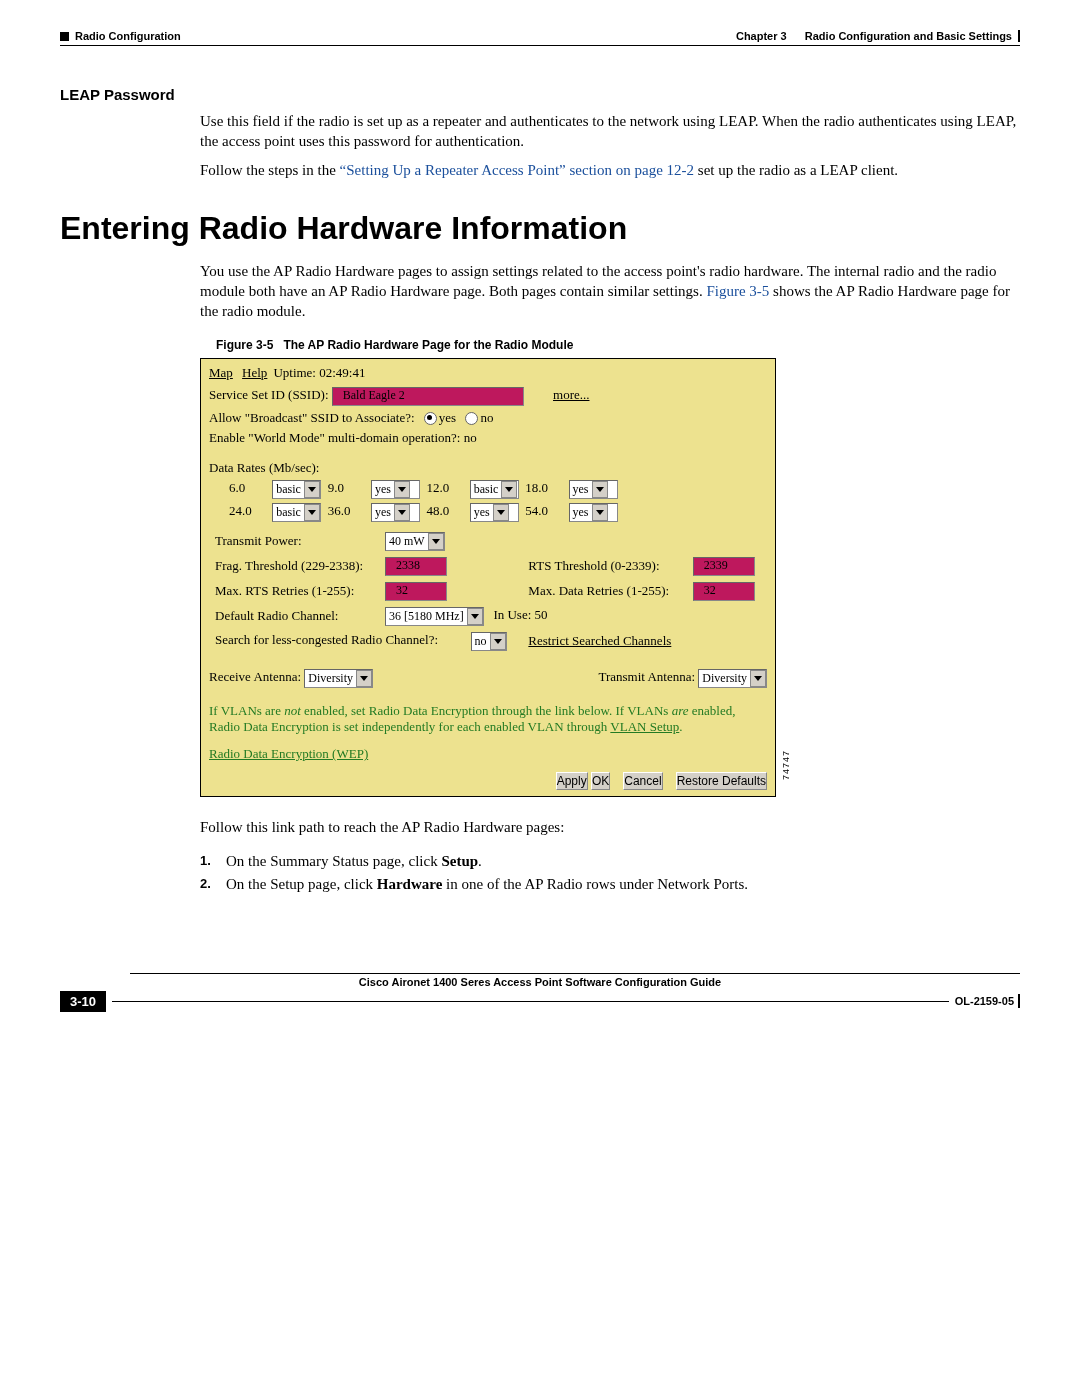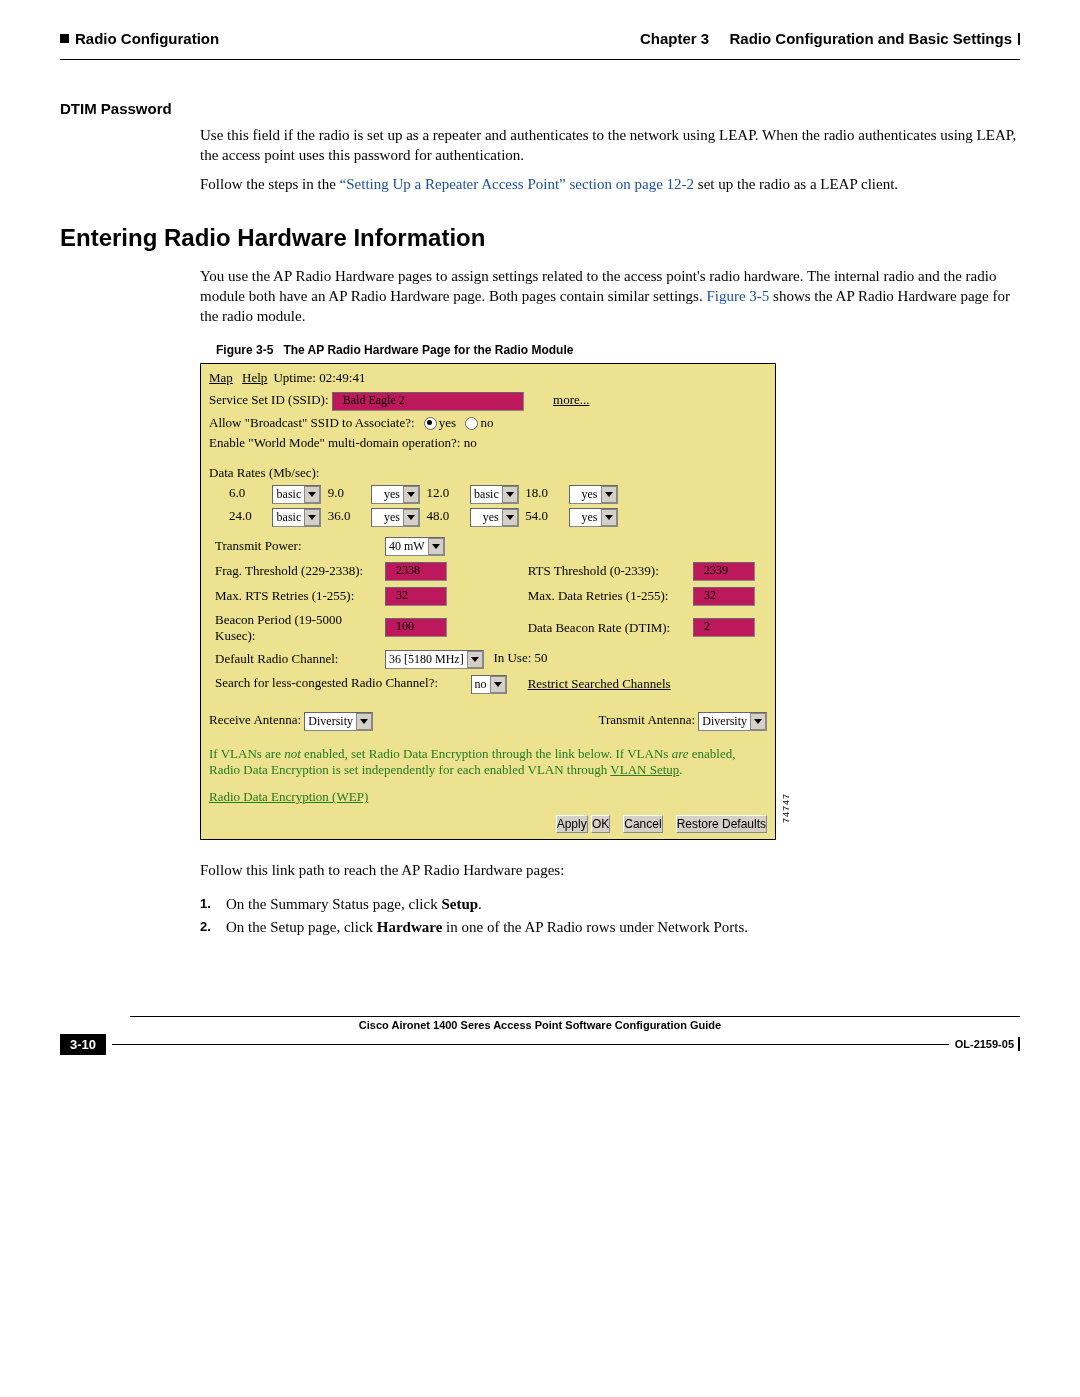--- a/index.html
+++ b/index.html
@@ -12,53 +12,53 @@
     width: 1080px;
   }
   .page {
     padding: 30px 60px 30px 60px;
     position: relative;
   }
   .running-header {
     display: flex;
     justify-content: space-between;
     font-family: Arial, sans-serif;
-    font-size: 15px;
+    font-size: 11px;
     font-weight: bold;
-    margin-bottom: 12px;
+    margin-bottom: 3px;
   }
   .rh-left { display: flex; align-items: center; gap: 6px; }
   .rh-right { display: flex; align-items: center; gap: 6px;}
   .header-square { width: 9px; height: 9px; background: #000; display: inline-block; }
   .header-bar { width: 2px; height: 12px; background: #000; display: inline-block; }
   .rule { border-top: 1px solid #000; margin: 0 0 40px 0; }
   .body-col { margin-left: 140px; margin-right: 0px; }
   .h3sans { font-family: Arial, sans-serif; font-size: 15px; font-weight: bold; margin: 25px 0 8px 0; }
   p { margin: 8px 0; line-height: 1.35; }
   .link { color: #1a4f9c; }
-  .h1sans { font-family: Arial, sans-serif; font-size: 24px; font-weight: bold; margin: 30px 0 14px 0; }
+  .h1sans { font-family: Arial, sans-serif; font-size: 32px; font-weight: bold; margin: 30px 0 14px 0; }
   .caption { font-family: Arial, sans-serif; font-size: 12px; font-weight: bold; margin: 16px 0 6px 16px; }
 
   
   .shot {
     background: #ede28f;
     border: 1px solid #000;
     padding: 6px 8px 6px 8px;
     font-family: 'Times New Roman', serif;
     font-size: 13px;
     color: #000;
     position: relative;
     width: 558px;
     margin: 0;
   }
   .shot .green { color: #237a23; }
   .menu-row { display: flex; align-items: center; margin-bottom: 6px; }
   .menu-links u { margin-right: 6px; }
   .field { display: inline-block; background: #be185d; border: 1px solid #888; border-top-color:#666; border-left-color:#666; height: 17px; font-family: Liberation Serif, serif; font-size: 12px; padding: 0 10px; vertical-align: middle; }
-  .sel { display: inline-flex; align-items: center; background: #fff; border: 1px solid #888; border-top-color:#666; border-left-color:#666; height: 17px; font-size: 12px; padding: 0 0 0 3px; vertical-align: middle; justify-content: flex-end; }
+  .sel { display: inline-flex; align-items: center; background: #fff; border: 1px solid #888; border-top-color:#666; border-left-color:#666; height: 17px; font-size: 12px; padding: 0 0 0 3px; vertical-align: middle; }
   .sel .arrow { display:inline-block; width:14px; height:15px; background: #d4d0c8; border:1px solid #888; margin-left:3px; position:relative; }
   .sel .arrow::after { content:''; position:absolute; left:3px; top:5px; border-left:4px solid transparent; border-right:4px solid transparent; border-top:5px solid #000; }
   .radio { display:inline-block; width:11px; height:11px; border:1px solid #666; border-radius:50%; background:#fff; vertical-align:middle; margin: 0 2px 0 6px; position:relative;}
   .radio.checked::after { content:''; position:absolute; left:2px; top:2px; width:5px; height:5px; background:#000; border-radius:50%; }
   .row { margin: 4px 0; }
   .btn { display:inline-block; background:#d4d0c8; border:1px solid #888; border-top-color:#fff; border-left-color:#fff; padding:1px 0; font-family: Arial, sans-serif; font-size:12px; cursor:default; }
   .btnrow { text-align: right; margin-top:10px; }
   .sidenum { position:absolute; right:-16px; bottom:16px; font-size:9px; writing-mode: vertical-rl; transform: rotate(180deg); font-family: Arial, sans-serif; letter-spacing:1px; }
 
   ol.steps { padding-left: 0; margin-left:0; list-style:none; }
@@ -88,21 +88,21 @@
     </div>
     <div class="rh-right">
       <span>Chapter 3</span>
       <span>&nbsp;&nbsp;</span>
       <span>Radio Configuration and Basic Settings</span>
       <span class="header-bar"></span>
     </div>
   </div>
   <div class="rule"></div>
 
-  <div class="h3sans">DTIM Password</div>
+  <div class="h3sans">LEAP Password</div>
   <div class="body-col">
     <p>Use this field if the radio is set up as a repeater and authenticates to the network using LEAP. When the radio authenticates using LEAP, the access point uses this password for authentication.</p>
     <p>
       <span>Follow the steps in the </span><span class="link">“Setting Up a Repeater Access Point” section on page 12-2</span><span> set up the radio as a LEAP client.</span>
     </p>
   </div>
 
   <div class="h1sans">Entering Radio Hardware Information</div>
   <div class="body-col">
     <p>
@@ -177,26 +177,20 @@
           <td><span>Frag. Threshold (229-2338):</span></td>
           <td><span class="field" style="width:40px">2338</span></td>
           <td><span>RTS Threshold (0-2339):</span></td>
           <td><span class="field" style="width:40px">2339</span></td>
         </tr>
         <tr>
           <td><span>Max. RTS Retries (1-255):</span></td>
           <td><span class="field" style="width:40px">32</span></td>
           <td><span>Max. Data Retries (1-255):</span></td>
           <td><span class="field" style="width:40px">32</span></td>
-        </tr>
-        <tr>
-          <td><span>Beacon Period (19-5000 Kusec):</span></td>
-          <td><span class="field" style="width:40px">100</span></td>
-          <td><span>Data Beacon Rate (DTIM):</span></td>
-          <td><span class="field" style="width:40px">2</span></td>
         </tr>
         <tr>
           <td><span>Default Radio Channel:</span></td>
           <td colspan="3">
             <span class="sel">
                   <span>36  [5180 MHz]</span>
                   <span class="arrow"></span>
                 </span>
             &nbsp;&nbsp;<span>In Use: 50</span>
           </td>

